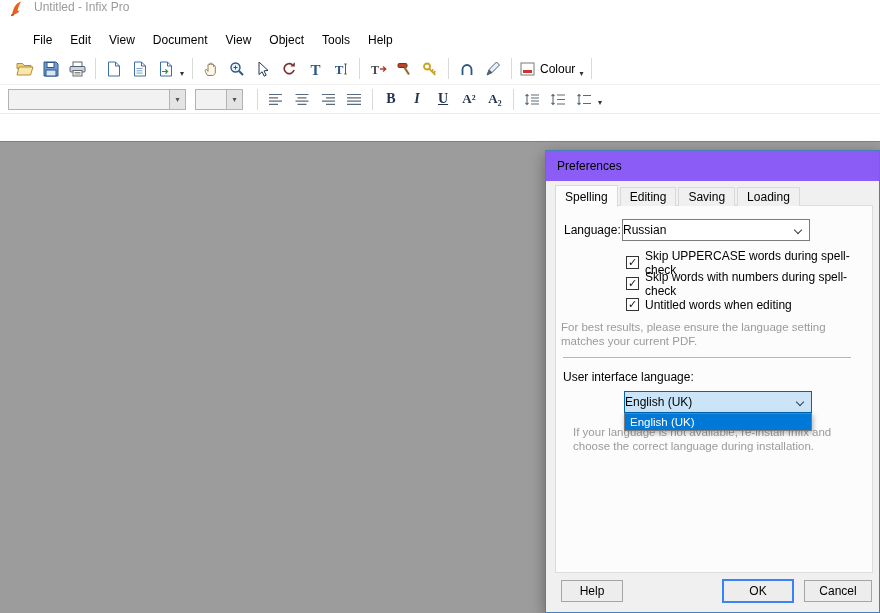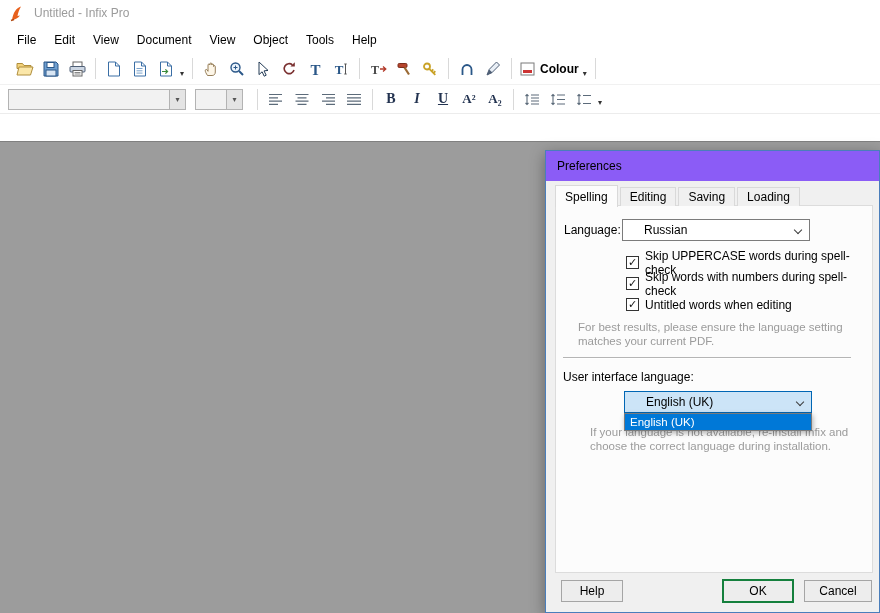--- a/index.html
+++ b/index.html
@@ -1,22 +1,22 @@
 <!DOCTYPE html>
 <html><head>
 <meta charset="utf-8">
 <style>
   * { margin:0; padding:0; box-sizing:border-box; }
   html,body { width:880px; height:613px; }
   body { font-family:"Liberation Sans", sans-serif; font-size:12px; background:#fff; position:relative; overflow:hidden; color:#000; }
 
   
-  .titlebar { position:absolute; left:0; top:0; width:880px; height:26px; background:#fff; display:flex; align-items:center; padding-left:8px; }
+  .titlebar { position:absolute; left:0; top:0; width:880px; height:26px; background:#fff; display:flex; padding-left:8px; }
   .title-text { color:#9b9b9b; margin-left:9px; font-size:12px; }
-  .menubar { position:absolute; left:0; top:26px; width:880px; height:27px; display:flex; align-items:center; padding-left:8px; background:#fff; }
+  .menubar { position:absolute; left:0; top:26px; width:880px; height:27px; display:flex; align-items:center; padding-left:24px; background:#fff; }
   .menu-item { padding:5px 9px; font-size:12px; cursor:default; }
 
   .toolbar { position:absolute; left:0; width:880px; background:#fff; display:flex; align-items:center; }
   .tb1 { top:53px; height:32px; padding-left:12px; border-bottom:1px solid #f1f1f1; }
   .tb2 { top:85px; height:29px; padding-left:6px; border-bottom:1px solid #ececec; }
   .tbtn { min-width:26px; height:26px; display:flex; align-items:center; justify-content:center; }
   .sep { width:1px; height:21px; background:#d9d9d9; margin:0 5px; flex:0 0 1px; }
   .ovf { font-size:8px; color:#333; align-self:flex-end; margin:0 3px 6px 1px; }
 
   .tb-combo { height:21px; border:1px solid #b3b3b3; background:#f2f2f2; display:flex; align-items:center; position:relative; margin-right:9px; font-size:12px; }
@@ -35,38 +35,38 @@
   
   .dialog { position:absolute; left:545px; top:150px; width:335px; height:463px; background:#f0f0f0; border:1px solid #4a7ebb; box-shadow:0 4px 14px rgba(0,0,0,.35); }
   .dlg-title { height:30px; background:#8b5cf6; line-height:30px; padding-left:11px; font-size:12px; color:#000; }
   .tabs { position:absolute; left:9px; top:34px; height:21px; display:flex; z-index:3; }
   .tab { padding:2px 9px 0; background:#f0f0f0; border:1px solid #d9d9d9; border-bottom:none; margin-top:2px; font-size:12px; height:19px; }
   .tab + .tab { margin-left:2px; }
   .tab.active { background:#fcfcfc; margin-top:0; height:22px; padding-top:4px; position:relative; }
   .panel { position:absolute; left:9px; top:54px; width:318px; height:368px; background:#fcfcfc; border:1px solid #dcdcdc; z-index:1; }
 
   .lbl { position:absolute; font-size:12px; color:#000; }
-  .combo { position:absolute; height:22px; background:#fff; border:1px solid #7b7b7b; font-size:12px; display:flex; align-items:center; padding-left:21px; }
+  .combo { position:absolute; height:22px; background:#fff; border:1px solid #7b7b7b; font-size:12px; display:flex; align-items:center; padding-left:0; }
   .chev-shape { position:absolute; right:8px; top:7px; width:6px; height:6px; border-right:1.4px solid #3c3c3c; border-bottom:1.4px solid #3c3c3c; transform:rotate(45deg); }
   .lang-combo { left:66px; top:13px; width:188px; }
   .ui-combo { left:68px; top:185px; width:188px; }
   .ui-combo.open { background:#cce4f7; border-color:#0066b4; }
   .droplist { position:absolute; left:68px; top:207px; width:188px; background:#fff; border:1px solid #7b7b7b; z-index:6; box-shadow:1px 2px 5px rgba(0,0,0,.3); }
   .dropitem { height:16px; line-height:16px; padding-left:5px; font-size:11.5px; }
   .dropitem.selected { background:#0078d7; color:#fff; }
 
   .cbrow { position:absolute; left:70px; display:flex; align-items:center; height:17px; font-size:12px; }
   .cbbox { width:13px; height:13px; border:1px solid #333; background:#fff; display:flex; align-items:center; justify-content:center; font-size:11px; line-height:11px; color:#111; margin-right:6px; flex:0 0 13px; }
 
-  .note { position:absolute; left:22px; width:295px; color:#9b9b9b; font-size:11.5px; line-height:14px; }
+  .note { position:absolute; left:5px; width:295px; color:#9b9b9b; font-size:11.5px; line-height:14px; }
   .divider { position:absolute; left:7px; top:151px; width:288px; border-top:1px solid #b5b5b5; border-bottom:1px solid #fff; }
 
   .btn { position:absolute; height:22px; background:#ededed; border:1px solid #a5a5a5; font-size:12px; display:flex; align-items:center; justify-content:center; cursor:default; }
   .btn-help { left:15px; top:429px; width:62px; }
-  .btn-ok { left:176px; top:428px; width:72px; height:24px; border:2px solid #15803d; }
+  .btn-ok { left:176px; top:428px; width:72px; height:24px; border:2px solid #3b82f6; }
   .btn-cancel { left:258px; top:429px; width:68px; }
 </style>
 </head>
 <body>
 
 <div class="titlebar">
   <svg width="17" height="17" viewBox="0 0 17 17">
     <path d="M4 15 C5 8 8 3 13 1.5 C11 5 10 8 9.5 11 L12 10.5 C10 13 7.5 14.8 4 15 z" fill="#e8601c"></path>
     <path d="M3 15.5 l3 -1" stroke="#b24a12" stroke-width="1.4" fill="none"></path>
   </svg>
@@ -195,21 +195,21 @@
         <path d="M2 14l2.2-5.6L11.5 1l3 3-7.3 7.4z" fill="#e9eff6" stroke="#4f5f76"></path>
         <path d="M2 14l2.2-5.6 3.4 3.4z" fill="#4f5f76"></path>
       </svg>
   </span>
   <span class="sep"></span>
   <span class="tbtn" style="min-width:auto; padding:0 3px;">
     <svg width="15" height="14" viewBox="0 0 15 14">
         <rect x="1" y="1" width="13" height="12" fill="#fff" stroke="#7b7b7b"></rect>
         <rect x="3" y="8" width="9" height="3" fill="#cc3333"></rect>
       </svg>
-    <span style="margin-left:5px;font-weight:bold;">Colour</span>
+    <span style="margin-left:5px;">Colour</span>
   </span>
   <span class="ovf">▾</span>
   <span class="sep"></span>
 </div>
 
 <div class="toolbar tb2">
   <div class="tb-combo font-combo">
     <span class="tb-combo-value"></span>
     <span class="tb-combo-btn">▾</span>
   </div>

